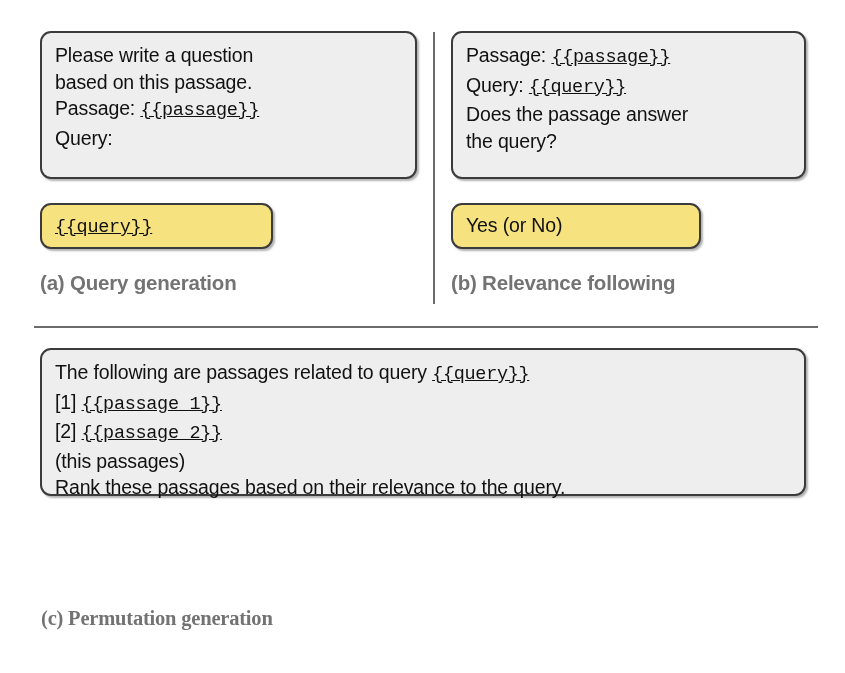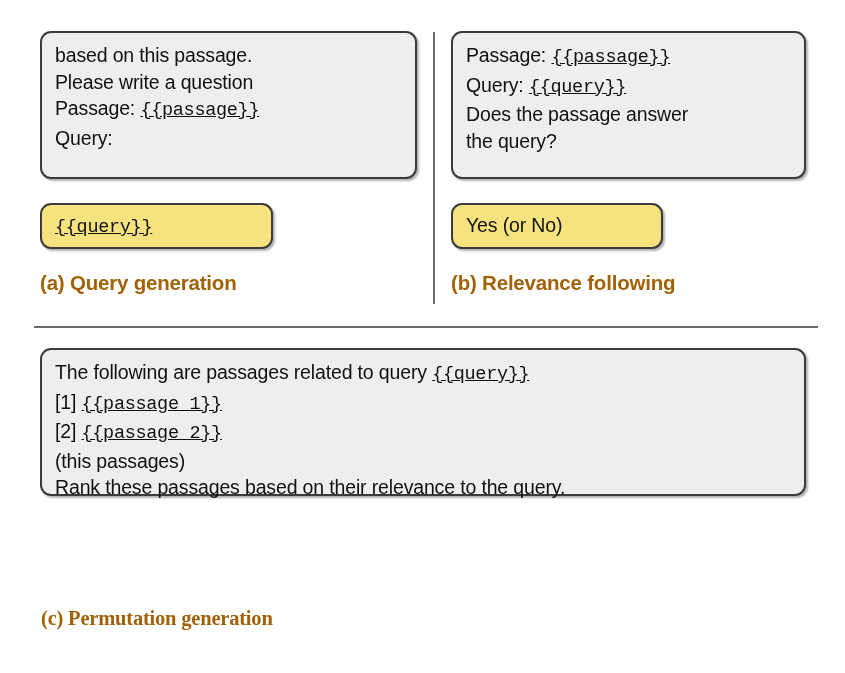--- a/index.html
+++ b/index.html
@@ -69,48 +69,48 @@
     height: 2px;
   }
 
   
   .caption {
     position: absolute;
     font-size: 20.5px;
     font-weight: bold;
     letter-spacing: -0.2px;
     white-space: nowrap;
-    color: #a16207;
+    color: #737373;
   }
 
   
   #panel-a-prompt  { left: 40px;  top: 31px;  width: 377px; height: 148px; }
   #panel-a-output  { left: 40px;  top: 203px; width: 233px; height: 46px;  }
   #panel-a-caption { left: 40px;  top: 271px; }
 
   
   #panel-b-prompt  { left: 451px; top: 31px;  width: 355px; height: 148px; }
-  #panel-b-output  { left: 451px; top: 203px; width: 212px; height: 46px;  }
+  #panel-b-output  { left: 451px; top: 203px; width: 250px; height: 46px;  }
   #panel-b-caption { left: 451px; top: 271px; }
 
   
   #panel-c-prompt  { left: 40px;  top: 348px; width: 766px; height: 148px; }
   #panel-c-output  { left: 41px;  top: 540px; width: 318px; height: 46px;  }
   #panel-c-caption { left: 41px;  top: 607px; font-family: Liberation Serif, serif; }
 
   #divider-vertical   { left: 433px; top: 32px;  height: 272px; }
   #divider-horizontal { left: 34px;  top: 326px; width: 784px;  }
 </style>
 </head>
 <body>
 
 <div class="figure">
 
   <div class="box box-prompt" id="panel-a-prompt">
-    <div class="box-text"><div><span>based on this passage.</span></div><div><span>Please write a question</span></div><div><span>Passage: </span><span class="mono">{{passage}}</span></div><div><span>Query:</span></div></div>
+    <div class="box-text"><div><span>Please write a question</span></div><div><span>based on this passage.</span></div><div><span>Passage: </span><span class="mono">{{passage}}</span></div><div><span>Query:</span></div></div>
   </div>
 
   <div class="box box-output" id="panel-a-output">
     <div class="box-text"><div><span class="mono">{{query}}</span></div></div>
   </div>
 
   <div class="caption" id="panel-a-caption">(a) Query generation</div>
 
   <div class="box box-prompt" id="panel-b-prompt">
     <div class="box-text"><div><span>Passage: </span><span class="mono">{{passage}}</span></div><div><span>Query: </span><span class="mono">{{query}}</span></div><div><span>Does the passage answer</span></div><div><span>the query?</span></div></div>

